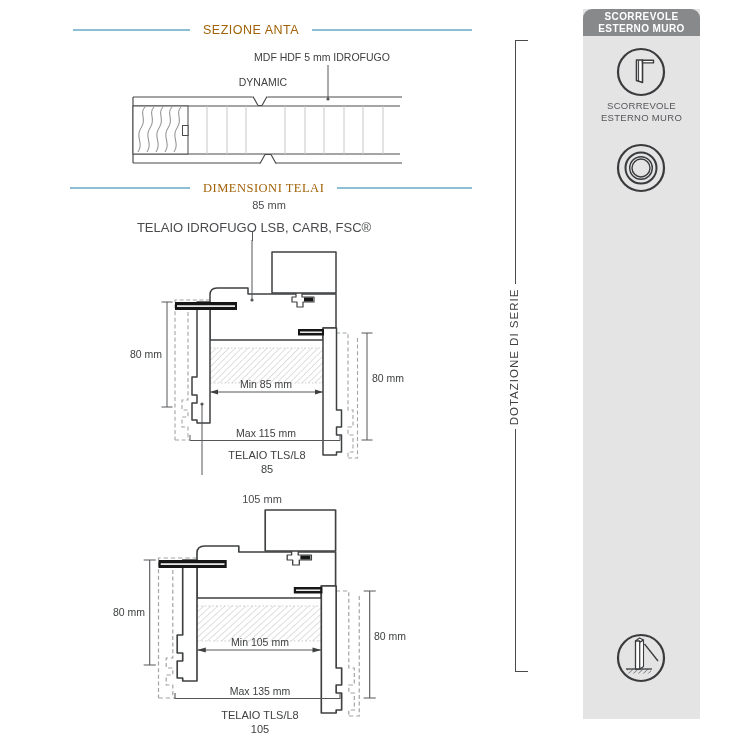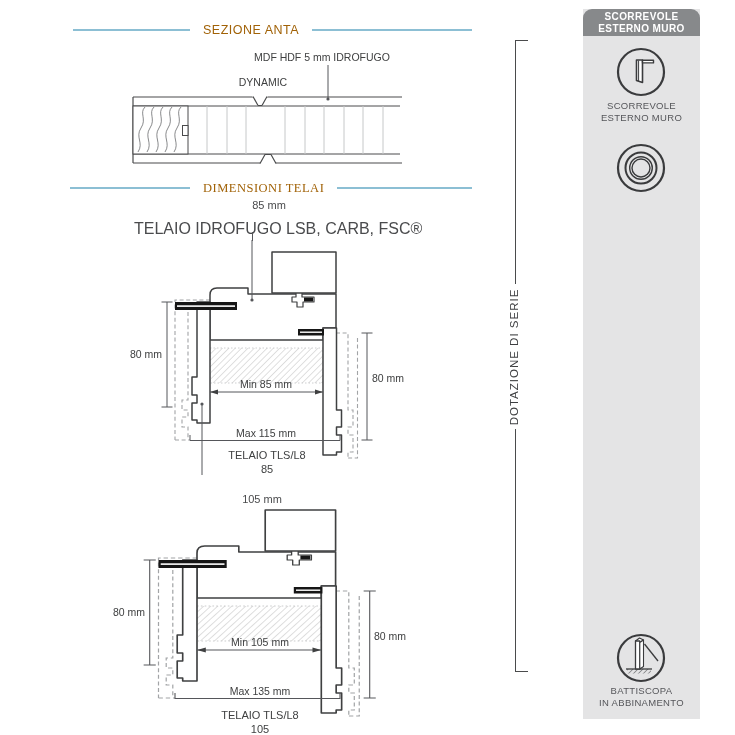--- a/index.html
+++ b/index.html
@@ -5,21 +5,21 @@
   html,body{margin:0;padding:0;background:#fff;}
   .canvas{position:relative;width:735px;height:735px;background:#fff;overflow:hidden;
           font-family:"Liberation Sans",sans-serif;color:#3f4041;}
   
   .title-row{position:absolute;display:flex;align-items:center;height:16px;}
   .rule{height:2px;background:#8cbfd4;}
   .rule-l{width:117px;}
   .rule-r{flex:1;}
   .title-text{margin:0 13px;font-size:12.5px;letter-spacing:.5px;color:#a16207;white-space:nowrap;}
   
-  .clabel{position:absolute;text-align:center;font-size:16px;color:#4a4b4d;white-space:nowrap;}
+  .clabel{position:absolute;text-align:center;font-size:13px;color:#4a4b4d;white-space:nowrap;}
   .clabel.big{font-size:11px;}
   .leader-stub{position:absolute;width:1px;background:#55565a;}
   
   .st{stroke:#3f4041;stroke-width:1.5;fill:#fff;stroke-linejoin:round;}
   .st2{stroke:#4a4b4c;stroke-width:1.2;fill:none;}
   .thin{stroke:#4a4b4c;stroke-width:1;fill:none;}
   .core{stroke:#c6c8c9;stroke-width:1;}
   .grain{stroke:#6a6b6d;stroke-width:.8;fill:none;}
   .blk{fill:#161616;stroke:none;}
   .dsh{stroke:#a2a4a6;stroke-width:1.1;fill:none;stroke-dasharray:4 2.6;}
@@ -215,19 +215,15 @@
 
     <svg class="icon-wrap" style="top:623px;" viewBox="0 0 52 52">
       <circle cx="26" cy="26" r="23" fill="none" stroke="#3a3b3d" stroke-width="2.2"></circle>
       <path d="M12,37 H36 V41.5 H12 Z" fill="url(#hatch2)" stroke="none"></path>
       <line x1="11" y1="37" x2="37" y2="37" stroke="#3a3b3d" stroke-width="1.3"></line>
       <path d="M20.5,9 L24.5,6 L28.5,8 L24.8,10.5 Z" fill="#fff" stroke="#3a3b3d" stroke-width="1.2" stroke-linejoin="round"></path>
       <path d="M20.5,9 H24.8 V37 H20.5 Z" fill="#fff" stroke="#3a3b3d" stroke-width="1.3" stroke-linejoin="round"></path>
       <path d="M24.8,10.5 L28.5,8 V34.5 L24.8,37 Z" fill="#fff" stroke="#3a3b3d" stroke-width="1.1" stroke-linejoin="round"></path>
       <line x1="29.5" y1="12" x2="43" y2="29" stroke="#3a3b3d" stroke-width="1.3"></line>
     </svg>
-    <div class="icon-label" style="top:676px;">
-      <div>BATTISCOPA</div>
-      <div>IN ABBINAMENTO</div>
-    </div>
   </div>
 
 </div>
 
 </body></html>

